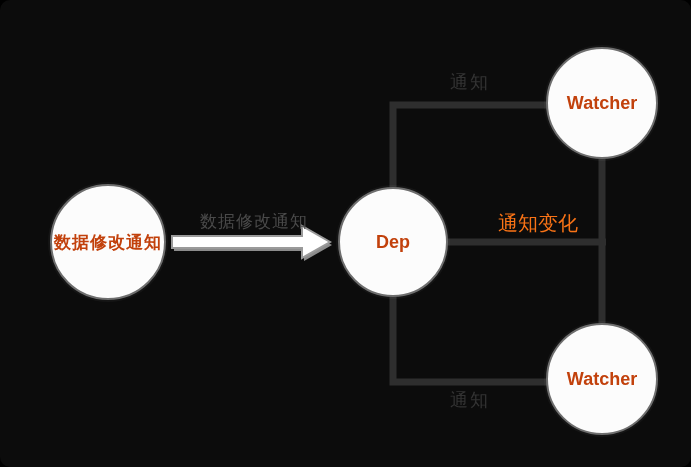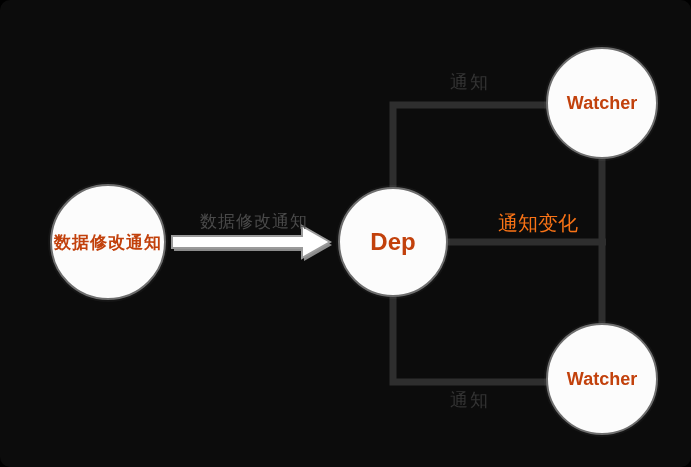--- a/index.html
+++ b/index.html
@@ -17,21 +17,21 @@
     background:#fcfcfc;
     border:2px solid #6e6e6e;
     border-radius:50%;
     display:flex;align-items:center;justify-content:center;
     box-sizing:border-box;
     color:#c2410c;
     font-weight:bold;
     box-shadow:0 0 0 2px rgba(255,255,255,0.04);
   }
   .node-reactive{left:50px;top:184px;width:116px;height:116px;font-size:17px;letter-spacing:1px;}
-  .node-dep{left:338px;top:187px;width:110px;height:110px;font-size:24px;}
+  .node-dep{left:338px;top:187px;width:110px;height:110px;font-size:18px;}
   .node-watcher-top{left:546px;top:47px;width:112px;height:112px;font-size:18px;}
   .node-watcher-bottom{left:546px;top:323px;width:112px;height:112px;font-size:18px;}
   .edge-label{
     position:absolute;
     font-weight:normal;
     white-space:nowrap;
   }
   .label-main{left:196px;top:210px;width:112px;text-align:right;font-size:17px;color:#4a4a4a;letter-spacing:1px;}
   .label-top{left:450px;top:70px;font-size:18px;color:#333333;letter-spacing:2px;}
   .label-mid{left:498px;top:210px;font-size:20px;color:#f97316;}

